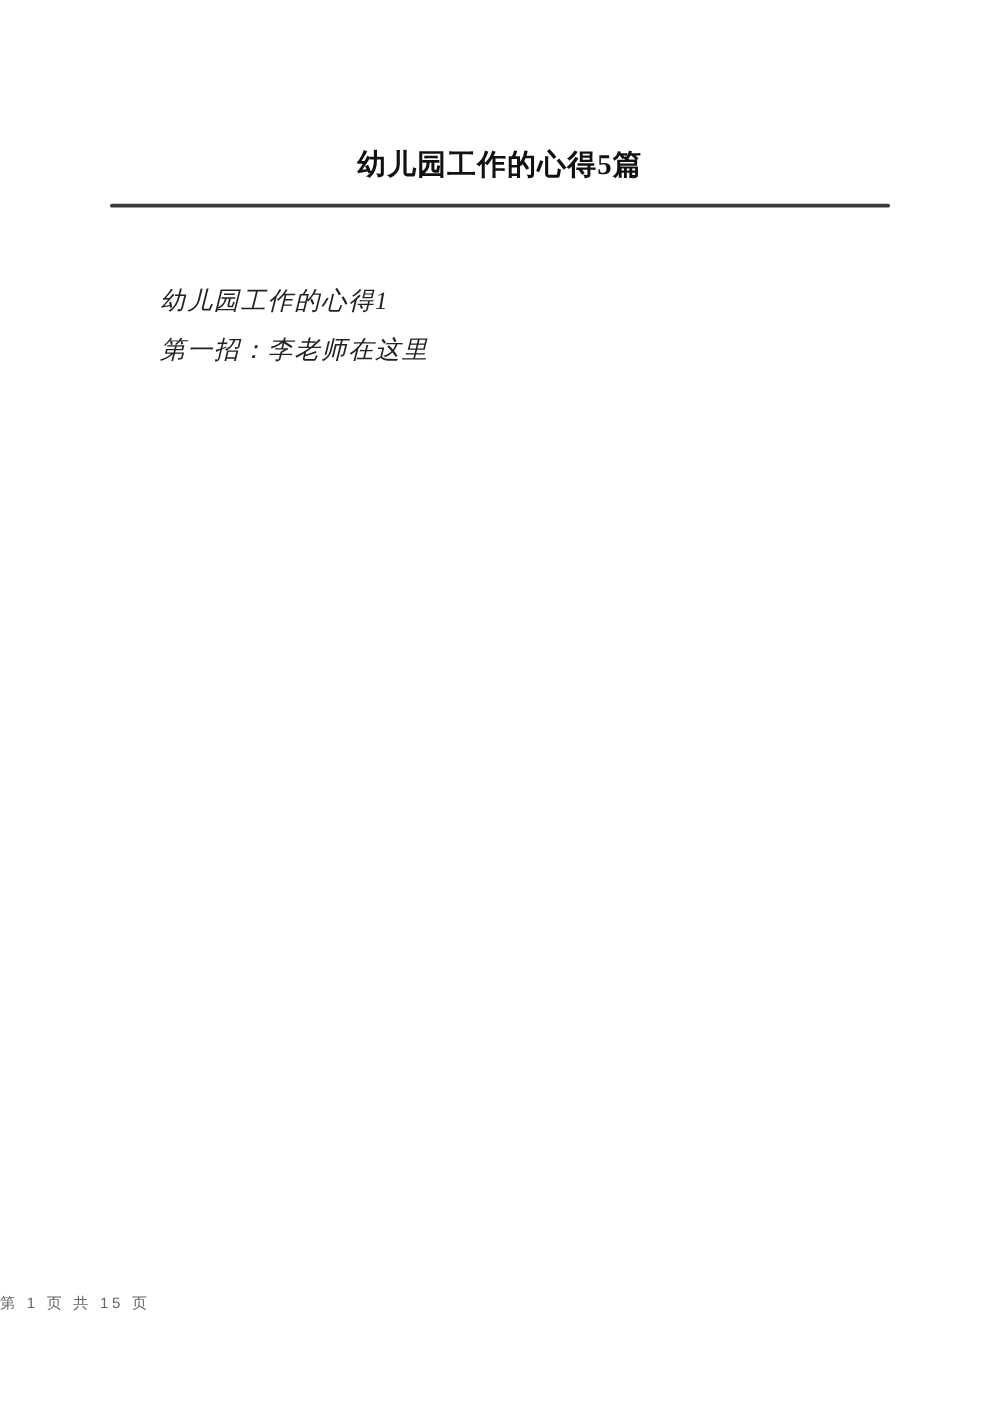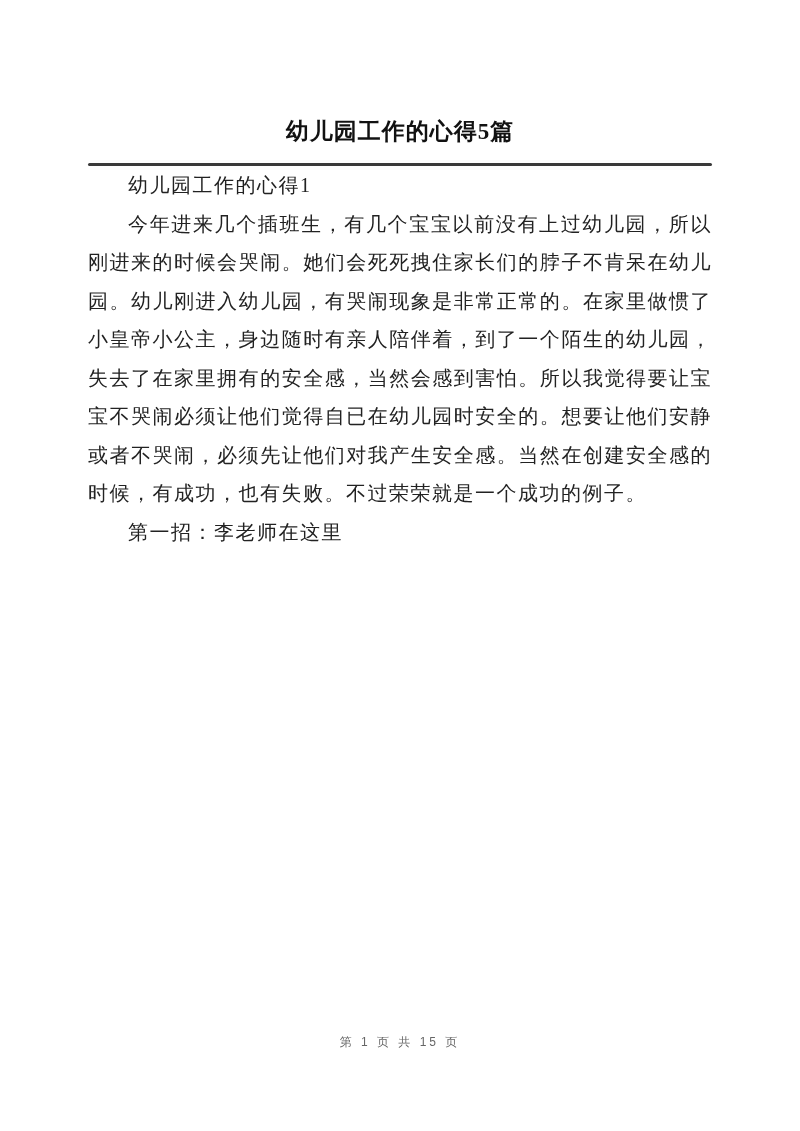--- a/index.html
+++ b/index.html
@@ -25,52 +25,53 @@
     letter-spacing: 1px;
     color: #111111;
   }
   .title-rule {
     margin-top: 16px;
     height: 3px;
     background: #3a3a3a;
     border-radius: 2px;
   }
   .content {
+    margin-top: 56px;
+    font-style: italic;
   }
   .content p {
     font-size: 20px;
     line-height: 38.5px;
     text-indent: 2em;
     text-align: justify;
     letter-spacing: 1.5px;
     color: #222222;
     word-break: break-all;
   }
   .page-footer {
     position: absolute;
     bottom: 80px;
     left: 0;
     right: 0;
-    text-align: center;
+    text-align: left;
     font-size: 12px;
     color: #666666;
     letter-spacing: 3px;
     font-family: "Liberation Sans", "DejaVu Sans", sans-serif;
   }
 </style>
 </head>
 <body>
 
 <div class="page">
 
   <h1 class="doc-title">幼儿园工作的心得5篇</h1>
 
   <div class="title-rule"></div>
 
   <div class="content">
     <p>幼儿园工作的心得1</p>
-    <p>今年进来几个插班生，有几个宝宝以前没有上过幼儿园，所以刚进来的时候会哭闹。她们会死死拽住家长们的脖子不肯呆在幼儿园。幼儿刚进入幼儿园，有哭闹现象是非常正常的。在家里做惯了小皇帝小公主，身边随时有亲人陪伴着，到了一个陌生的幼儿园，失去了在家里拥有的安全感，当然会感到害怕。所以我觉得要让宝宝不哭闹必须让他们觉得自已在幼儿园时安全的。想要让他们安静或者不哭闹，必须先让他们对我产生安全感。当然在创建安全感的时候，有成功，也有失败。不过荣荣就是一个成功的例子。</p>
     <p>第一招：李老师在这里</p>
   </div>
 
   <div class="page-footer">第  1  页 共 15 页</div>
 
 </div>
 
 </body></html>

